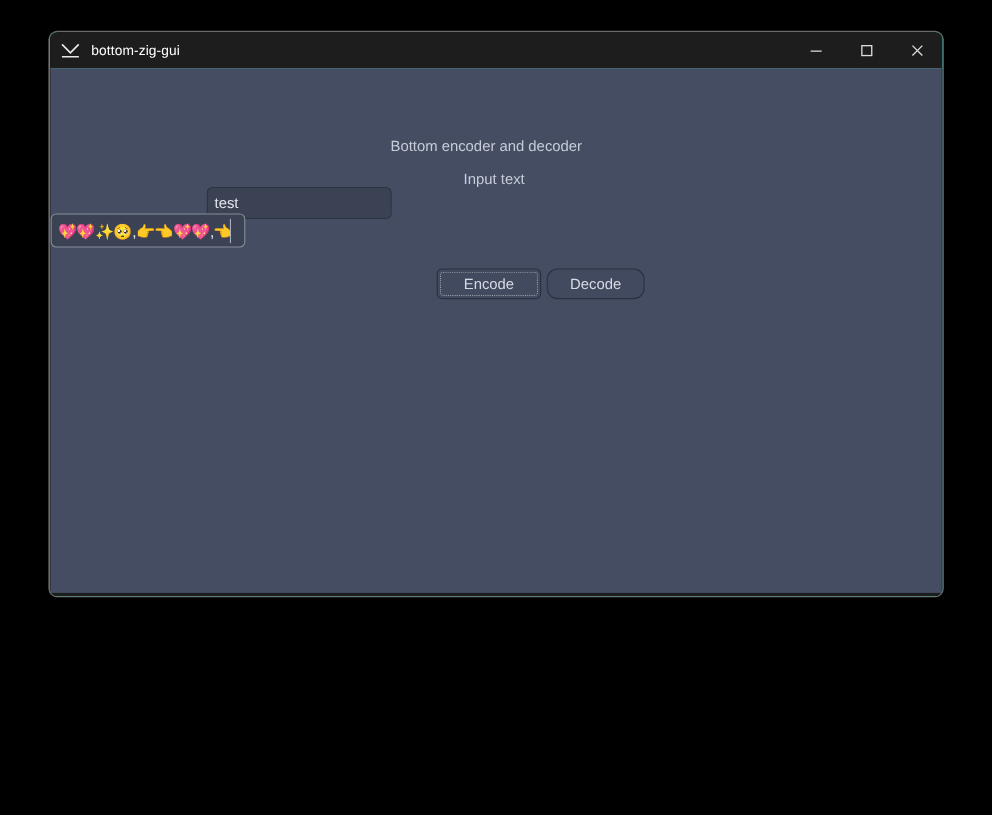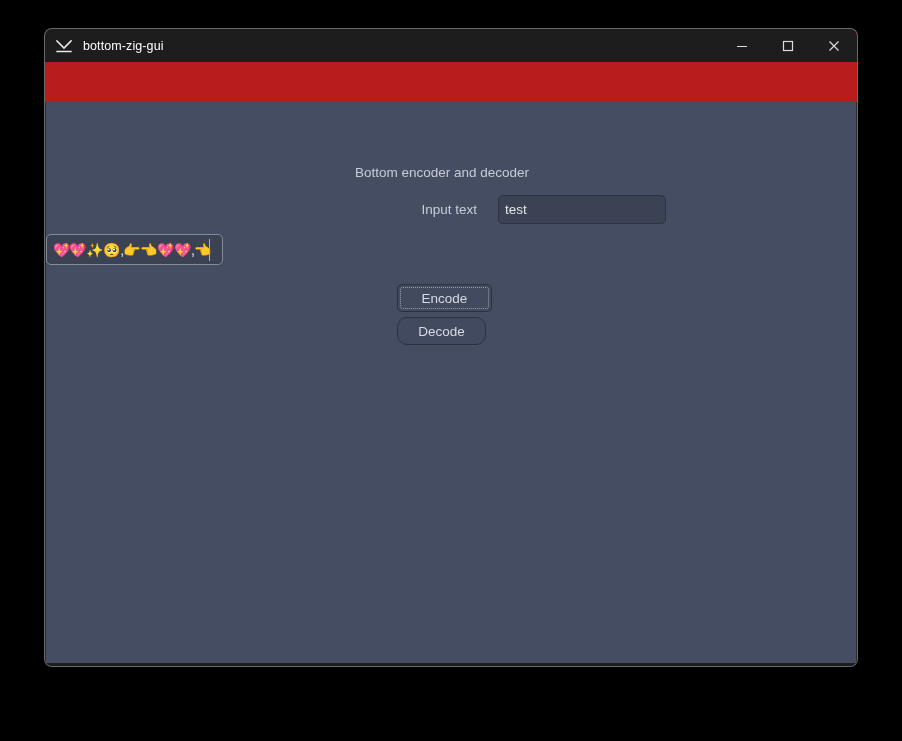--- a/index.html
+++ b/index.html
@@ -13,23 +13,23 @@
     font-family: "Liberation Sans", sans-serif;
     overflow: hidden;
   }
 
   
   #window {
     position: absolute;
     left: 45px;
     top: 29px;
     width: 812px;
-    height: 637px;
+    height: 513px;
     border-radius: 7px;
-    background: #b91c1c;
+    background: #5eead4;
     box-shadow: 0 0 0 1px #6a6a6a;
     overflow: hidden;
     display: flex;
     flex-direction: column;
   }
 
   
   #titlebar {
     height: 33px;
     background: #1d1d1d;
@@ -70,38 +70,37 @@
 
   
   #client {
     flex: 1 1 auto;
     background: #454d63;
     position: relative;
     border-left: 1px solid #2b2b2b;
     border-right: 1px solid #2b2b2b;
     border-bottom: 3px solid #1d1d1d;
     box-sizing: border-box;
-    margin-top: 40px;
   }
 
   #heading {
     position: absolute;
     left: 309px;
     top: 63px;
     font-size: 13.5px;
     color: #c7ccd8;
     white-space: nowrap;
   }
 
   .form-row {
     position: absolute;
     display: flex;
     align-items: center;
   }
-  #row-input  { left: 0px; top: 93px; }
+  #row-input  { left: 0px; top: 93px; flex-direction: column; }
   #row-output { left: 0px; top: 132px; }
 
   .field-label {
     width: 452px;
     text-align: right;
     padding-right: 21px;
     box-sizing: border-box;
     font-size: 13.5px;
     color: #c7ccd8;
     white-space: nowrap;
@@ -147,21 +146,20 @@
     background: #aab0bd;
   }
 
   
   #button-row {
     position: absolute;
     left: 351px;
     top: 182px;
     display: flex;
     gap: 5px;
-    flex-direction: column;
   }
   .btn {
     background: #424a5f;
     border: 1px solid #2b3142;
     border-radius: 5px;
     color: #d6dae3;
     font-size: 13.5px;
     font-family: "Liberation Sans", sans-serif;
     height: 28px;
     display: flex;

